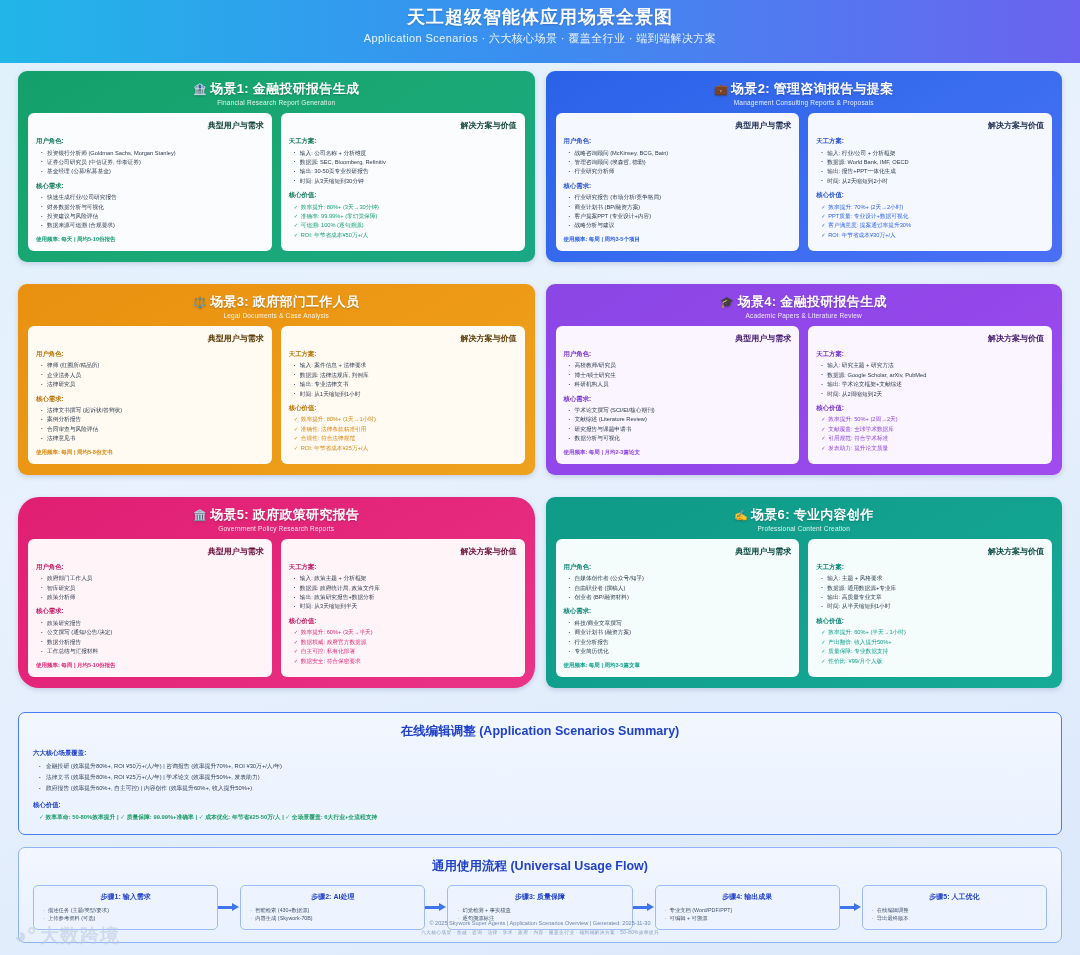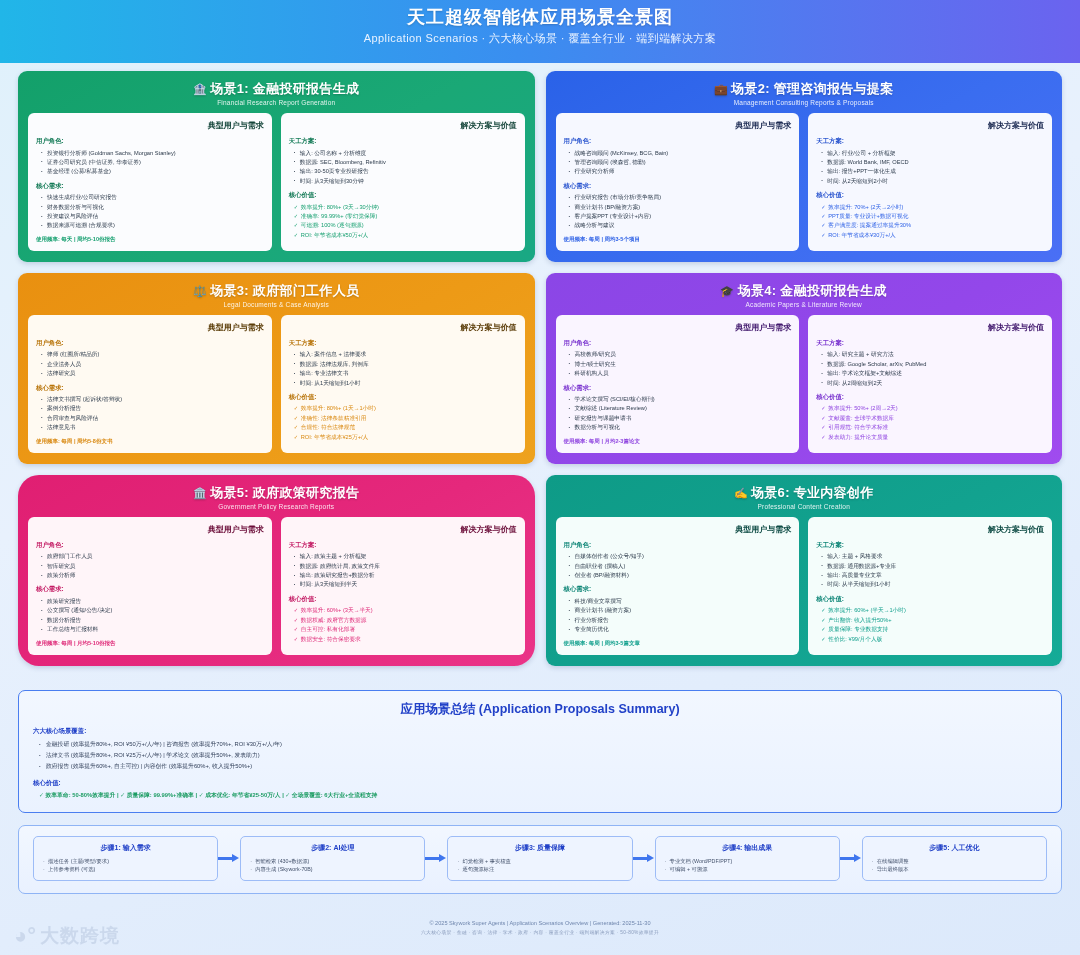--- a/index.html
+++ b/index.html
@@ -31,21 +31,21 @@
     color: #e8f2ff;
     font-size: 11px;
     letter-spacing: .4px;
     margin-top: 2px;
   }
 
   
   .grid {
     display: grid;
     grid-template-columns: 1fr 1fr;
-    gap: 11px 11px;
+    gap: 22px 11px;
     padding: 8px 18px 12px 18px;
   }
   .card {
     border-radius: 9px;
     padding: 9px 10px 11px 10px;
     box-shadow: 0 2px 5px rgba(40,60,110,.18);
   }
   .card-title {
     text-align: center;
     color: #fff;
@@ -482,32 +482,33 @@
             <li>产出翻倍: 收入提升50%+</li>
             <li>质量保障: 专业数据支持</li>
             <li>性价比: ¥99/月个人版</li>
           </ul>
       </div>
     </div>
   </div>
   </div>
 
 <div class="summary">
-  <h2>应用场景总结 (Application Proposals Summary)</h2>
+  <h2>在线编辑调整 (Application Scenarios Summary)</h2>
   <div class="lab">六大核心场景覆盖:</div>
   <ul id="sum-cov">
       <li>金融投研 (效率提升80%+, ROI ¥50万+/人/年) | 咨询报告 (效率提升70%+, ROI ¥30万+/人/年)</li>
       <li>法律文书 (效率提升80%+, ROI ¥25万+/人/年) | 学术论文 (效率提升50%+, 发表助力)</li>
       <li>政府报告 (效率提升60%+, 自主可控) | 内容创作 (效率提升60%+, 收入提升50%+)</li>
     </ul>
   <div class="lab">核心价值:</div>
   <div class="kv">✓ 效率革命: 50-80%效率提升 | ✓ 质量保障: 99.99%+准确率 | ✓ 成本优化: 年节省¥25-50万/人 | ✓ 全场景覆盖: 6大行业+全流程支持</div>
 </div>
 
 <div class="flow">
+  <h2>通用使用流程 (Universal Usage Flow)</h2>
   <div class="steps" id="steps">
     <div class="step">
       <div class="step-t">步骤1: 输入需求</div>
       <ul>
           <li>描述任务 (主题/类型/要求)</li>
           <li>上传参考资料 (可选)</li>
         </ul>
     </div>
       <div class="arrow"></div>
     <div class="step">

